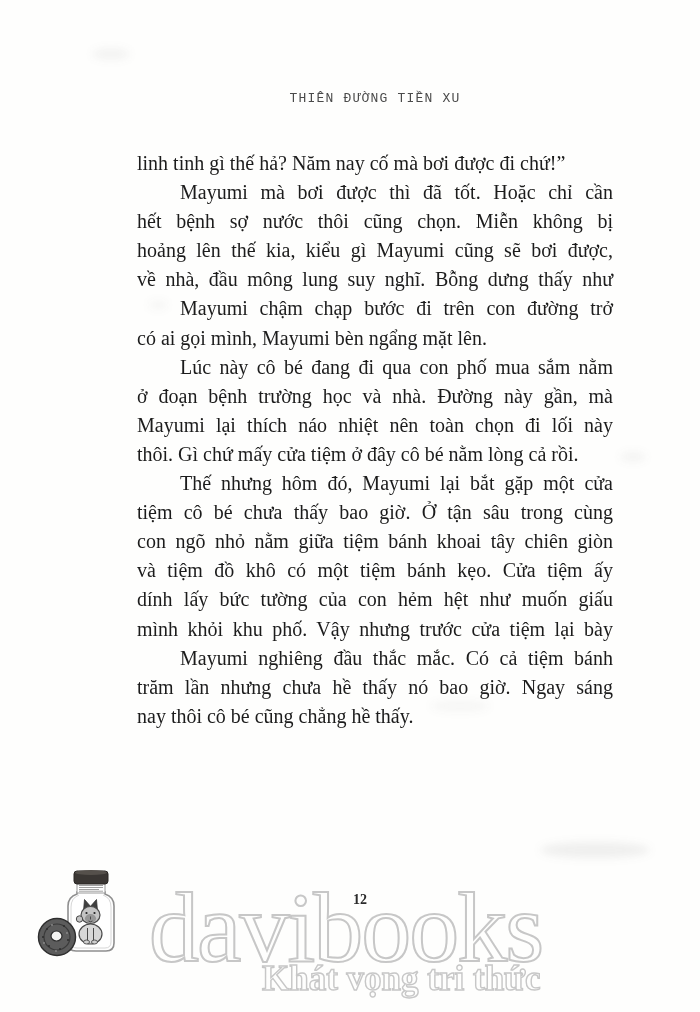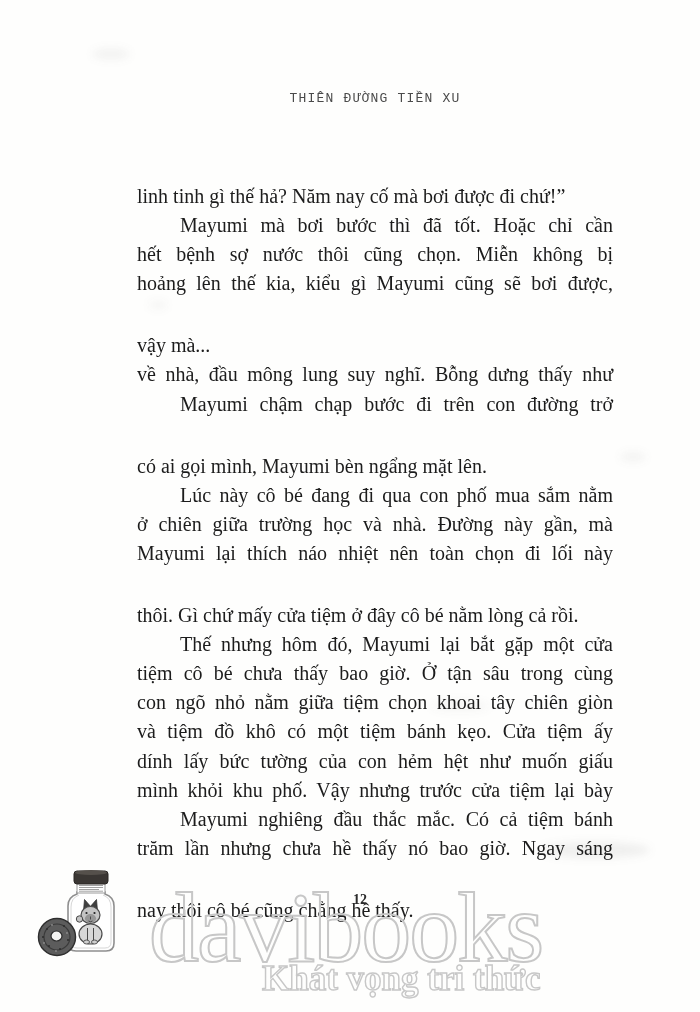--- a/index.html
+++ b/index.html
@@ -14,21 +14,21 @@
     font-family:Liberation Mono, monospace;
     font-size:13px;letter-spacing:1.2px;color:#4a4a4a;
   }
 
   
   .body-text{
     position:absolute;left:137px;top:149px;width:476px;
     font-size:20px;line-height:29.1px;color:#1c1c1c;
   }
   .body-text .line{text-align:justify;text-align-last:justify;height:29.1px;overflow:visible;}
-  .body-text .line.last{text-align-last:left;margin-top:33px;}
+  .body-text .line.last{text-align-last:left;}
   .body-text .line.indent{text-indent:43px;}
 
   
   .watermark-brand{
     position:absolute;left:149px;top:878px;
     font-family:"Liberation Serif", serif;
     font-size:100px;line-height:1;letter-spacing:-2px;
     color:transparent;-webkit-text-stroke:2px #c7c7c7;
     user-select:none;
   }
@@ -65,34 +65,33 @@
   <div class="smudge s1"></div>
   <div class="smudge s2"></div>
   <div class="smudge s3"></div>
   <div class="smudge s4"></div>
   <div class="smudge s5"></div>
 
   <div class="running-header">THIÊN ĐƯỜNG TIỀN XU</div>
 
   <div class="body-text">
       <div class="line last">linh tinh gì thế hả? Năm nay cố mà bơi được đi chứ!”</div>
-      <div class="line indent">Mayumi mà bơi bước thì đã tốt. Hoặc chỉ cần</div>
+      <div class="line indent">Mayumi mà bơi được thì đã tốt. Hoặc chỉ cần</div>
       <div class="line">hết bệnh sợ nước thôi cũng chọn. Miễn không bị</div>
       <div class="line">hoảng lên thế kia, kiểu gì Mayumi cũng sẽ bơi được,</div>
-      <div class="line last">vậy mà...</div>
       <div class="line">về nhà, đầu mông lung suy nghĩ. Bỗng dưng thấy như</div>
       <div class="line indent">Mayumi chậm chạp bước đi trên con đường trở</div>
       <div class="line last">có ai gọi mình, Mayumi bèn ngẩng mặt lên.</div>
       <div class="line indent">Lúc này cô bé đang đi qua con phố mua sắm nằm</div>
-      <div class="line">ở chiên giữa trường học và nhà. Đường này gần, mà</div>
+      <div class="line">ở đoạn bệnh trường học và nhà. Đường này gần, mà</div>
       <div class="line">Mayumi lại thích náo nhiệt nên toàn chọn đi lối này</div>
       <div class="line last">thôi. Gì chứ mấy cửa tiệm ở đây cô bé nằm lòng cả rồi.</div>
       <div class="line indent">Thế nhưng hôm đó, Mayumi lại bắt gặp một cửa</div>
       <div class="line">tiệm cô bé chưa thấy bao giờ. Ở tận sâu trong cùng</div>
-      <div class="line">con ngõ nhỏ nằm giữa tiệm chọn khoai tây chiên giòn</div>
+      <div class="line">con ngõ nhỏ nằm giữa tiệm bánh khoai tây chiên giòn</div>
       <div class="line">và tiệm đồ khô có một tiệm bánh kẹo. Cửa tiệm ấy</div>
       <div class="line">dính lấy bức tường của con hẻm hệt như muốn giấu</div>
       <div class="line">mình khỏi khu phố. Vậy nhưng trước cửa tiệm lại bày</div>
       <div class="line indent">Mayumi nghiêng đầu thắc mắc. Có cả tiệm bánh</div>
       <div class="line">trăm lần nhưng chưa hề thấy nó bao giờ. Ngay sáng</div>
       <div class="line last">nay thôi cô bé cũng chẳng hề thấy.</div>
     </div>
 
   <div class="watermark-brand">davibooks</div>
 

